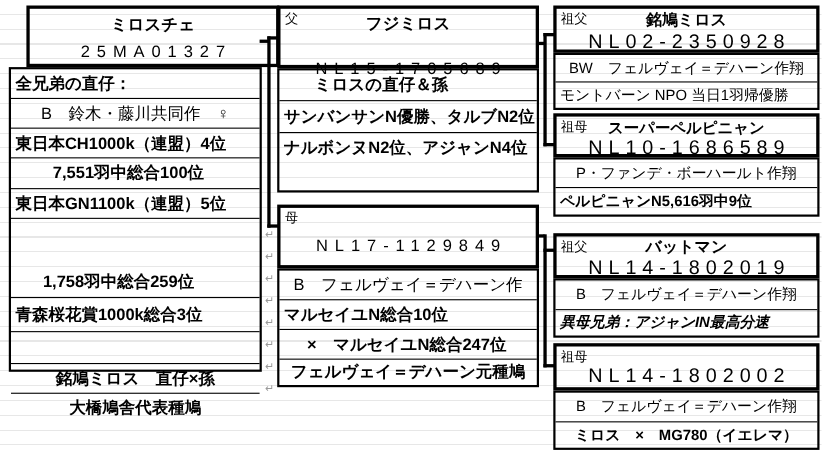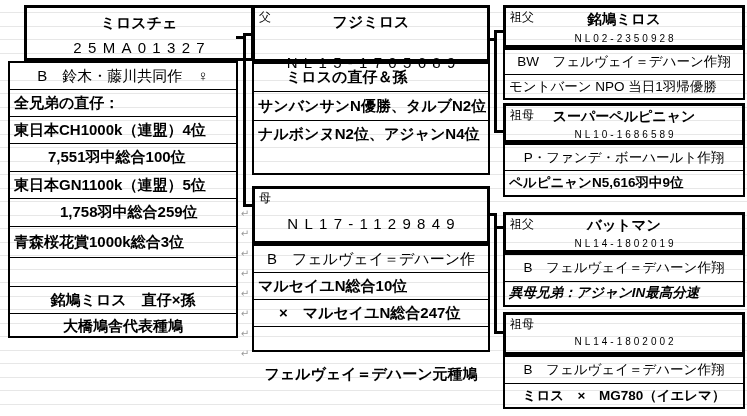--- a/index.html
+++ b/index.html
@@ -10,21 +10,21 @@
     background-color:#fff;
     font-family:"Liberation Sans","DejaVu Sans",sans-serif;
     color:#000;
   }
   .box{position:absolute; box-sizing:border-box; background:transparent;}
   .thick{border:3px solid #000;}
   .thin{border:2px solid #000;}
   .nodelabel{position:absolute; top:2px; left:4px; font-size:12px; line-height:14px; font-weight:normal;}
   .head-name{text-align:center; font-weight:bold; font-size:15px; line-height:17px;}
   .ring{text-align:center; font-size:15px; letter-spacing:.42em; text-indent:.42em; line-height:17px;}
-  .ring.sm{font-size:10px; letter-spacing:.3em; text-indent:.3em;}
+  .ring.sm{font-size:18px; letter-spacing:.3em; text-indent:.3em;}
   .row{
     box-sizing:border-box; display:flex; align-items:center;
     border-bottom:1.5px solid #000; padding:0 4px;
     font-size:15px; white-space:pre; overflow:hidden;
   }
   .row.sm{font-size:13.5px;}
   .row.c{justify-content:center;}
   .row.b{font-weight:bold;}
   .row.last{border-bottom:none;}
   .conn{position:absolute; background:#000;}
@@ -33,26 +33,26 @@
 </head>
 <body>
 
 <div id="stage">
 
   <div class="box thick" style="left:24px; top:5px; width:230px; height:56px;">
     <div class="head-name" style="margin-top:6px;">ミロスチェ</div>
     <div class="ring" style="margin-top:8px;">25MA01327</div>
   </div>
   <div class="box thin" style="left:8px; top:61px; width:230px; height:277px;">
+    <div class="row b" style="height:27px;">全兄弟の直仔：</div>
     <div class="row c" style="height:27px;">B　鈴木・藤川共同作　♀</div>
-    <div class="row b" style="height:27px;">全兄弟の直仔：</div>
     <div class="row b" style="height:27px;">東日本CH1000k（連盟）4位</div>
     <div class="row b" style="height:28px; padding-left:38px;">7,551羽中総合100位</div>
     <div class="row b" style="height:27px;">東日本GN1100k（連盟）5位</div>
-    <div class="row b" style="height:28px; padding-left:50px;">1,758羽中総合259位</div>
+    <div class="row b" style="height:28px; padding-left:29px;margin-top:44px;">1,758羽中総合259位</div>
     <div class="row b" style="height:31px;">青森桜花賞1000k総合3位</div>
     <div class="row" style="height:29px;"></div>
     <div class="row b c" style="height:27px;">銘鳩ミロス　直仔×孫</div>
     <div class="row b c last" style="height:24px;">大橋鳩舎代表種鳩</div>
   </div>
 
   <div class="box thick" style="left:252px; top:5px; width:238px; height:57px;">
     <div class="nodelabel">父</div>
     <div class="head-name" style="margin-top:5px;">フジミロス</div>
     <div class="ring" style="margin-top:24px;">NL15-1705689</div>
@@ -64,21 +64,21 @@
   </div>
 
   <div class="box thick" style="left:252px; top:186px; width:238px; height:58px;">
     <div class="nodelabel">母</div>
     <div class="ring" style="margin-top:26px;">NL17-1129849</div>
   </div>
   <div class="box thin" style="left:252px; top:244px; width:238px; height:108px;">
     <div class="row c" style="height:27px;">B　フェルヴェイ＝デハーン作</div>
     <div class="row b" style="height:27px;">マルセイユN総合10位</div>
     <div class="row b" style="height:27px; padding-left:25px;">×　マルセイユN総合247位</div>
-    <div class="row b c last" style="height:23px;margin-top:36px;">フェルヴェイ＝デハーン元種鳩</div>
+    <div class="row b c last" style="height:23px;">フェルヴェイ＝デハーン元種鳩</div>
   </div>
 
   <div class="box thick" style="left:503px; top:5px; width:242px; height:43px;">
     <div class="nodelabel">祖父</div>
     <div class="head-name" style="margin-top:3px; font-size:14.5px;">銘鳩ミロス</div>
     <div class="ring sm" style="margin-top:2px;">NL02-2350928</div>
   </div>
   <div class="box thin" style="left:503px; top:48px; width:242px; height:52px;">
     <div class="row sm c" style="height:25px;">BW　フェルヴェイ＝デハーン作翔</div>
     <div class="row sm last" style="height:23px;">モントバーン NPO 当日1羽帰優勝</div>

